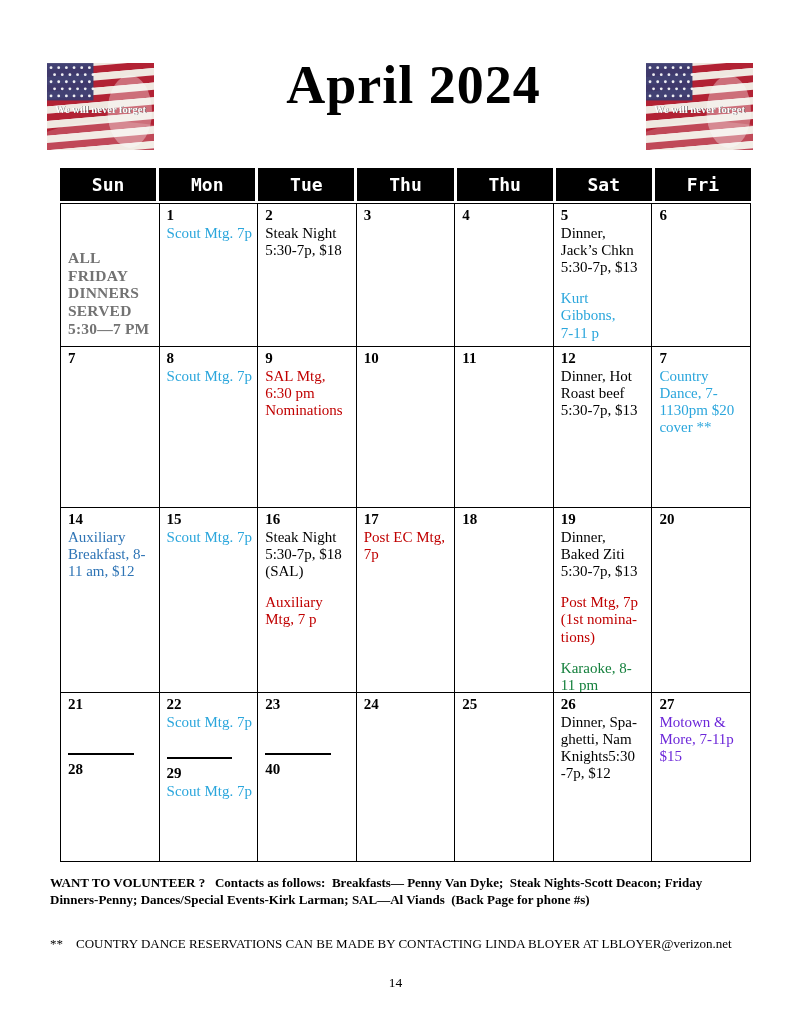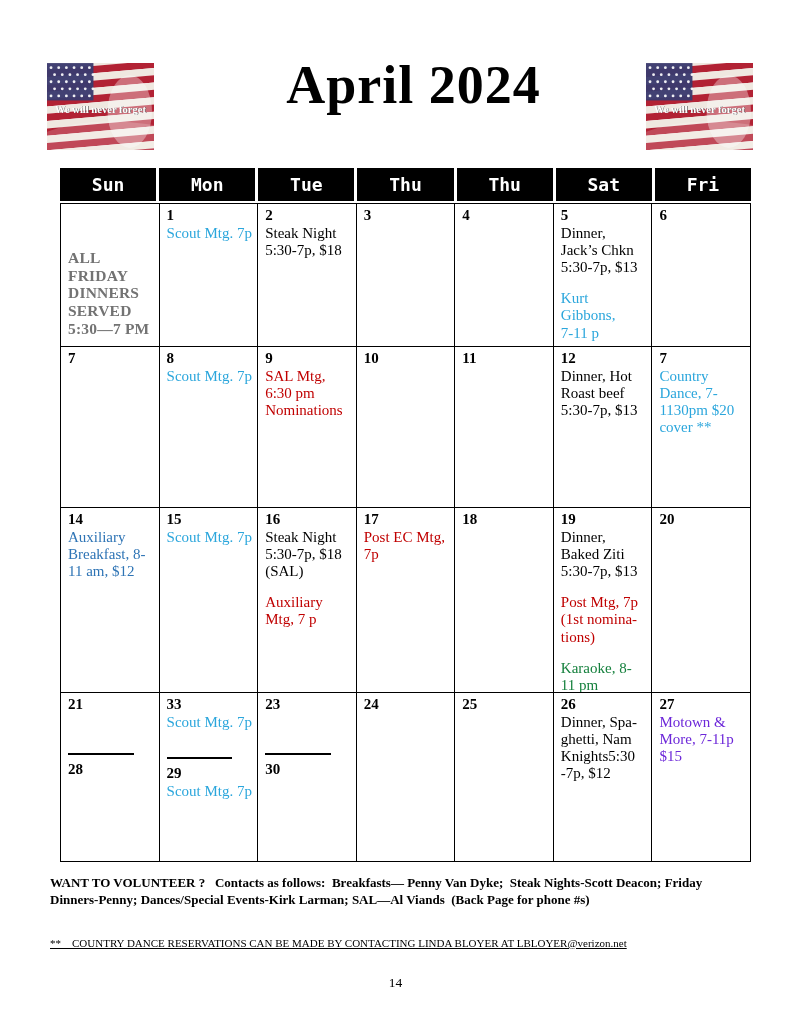--- a/index.html
+++ b/index.html
@@ -45,21 +45,21 @@
   .event.notice { font-weight:bold; margin-top:42px; font-size:15.5px; letter-spacing:0.2px; }
   .cell-divider { border-top:2px solid #000; width:76%; margin:40px 0 6px 0; }
   .event + .cell-divider { margin-top:26px; }
 
   .footer-volunteer {
     position:absolute; left:50px; top:859px; width:700px;
     font-weight:bold; font-size:13px; line-height:1.3; white-space:pre-wrap;
   }
   .footer-reservation {
     position:absolute; left:50px; top:920px; width:700px;
-    font-size:11px; line-height:1.3; white-space:pre-wrap;text-decoration:underline;
+    font-size:13px; line-height:1.3; white-space:pre-wrap;
   }
   .page-number {
     position:absolute; left:0; top:959px; width:791px; text-align:center;
     font-size:13.5px;
   }
 </style>
 </head>
 <body>
 
 <div class="page">
@@ -311,30 +311,30 @@
         </div>
         <div class="cell">
           <div class="date-number">20</div>
         </div>
         <div class="cell">
           <div class="date-number">21</div>
           <div class="cell-divider"></div>
           <div class="date-number">28</div>
         </div>
         <div class="cell">
-          <div class="date-number">33</div>
+          <div class="date-number">22</div>
           <div class="event" style="color: rgb(43, 166, 220);">Scout Mtg. 7p</div>
           <div class="cell-divider"></div>
           <div class="date-number">29</div>
           <div class="event" style="color: rgb(43, 166, 220);">Scout Mtg. 7p</div>
         </div>
         <div class="cell">
           <div class="date-number">23</div>
           <div class="cell-divider"></div>
-          <div class="date-number">30</div>
+          <div class="date-number">40</div>
         </div>
         <div class="cell">
           <div class="date-number">24</div>
         </div>
         <div class="cell">
           <div class="date-number">25</div>
         </div>
         <div class="cell">
           <div class="date-number">26</div>
           <div class="event" style="color: rgb(0, 0, 0);">Dinner, Spa-

